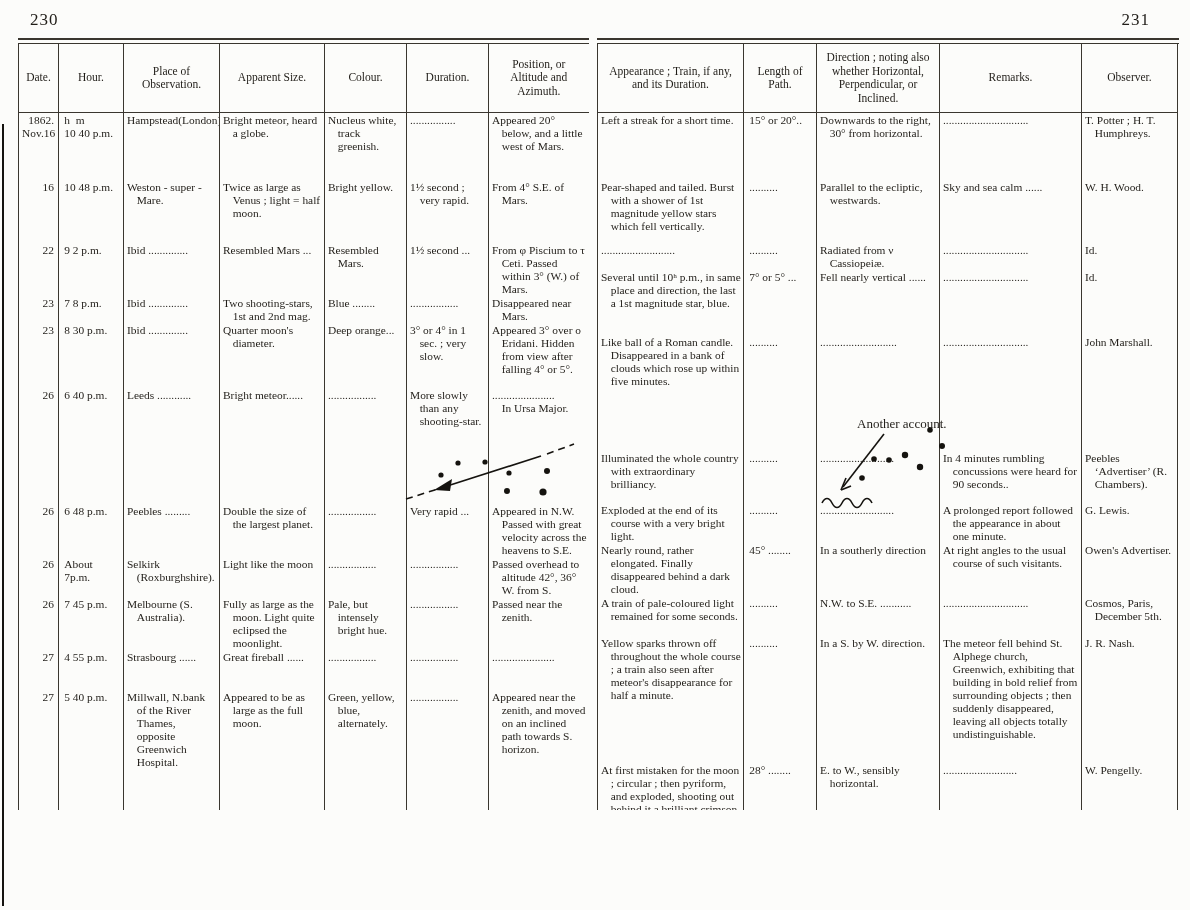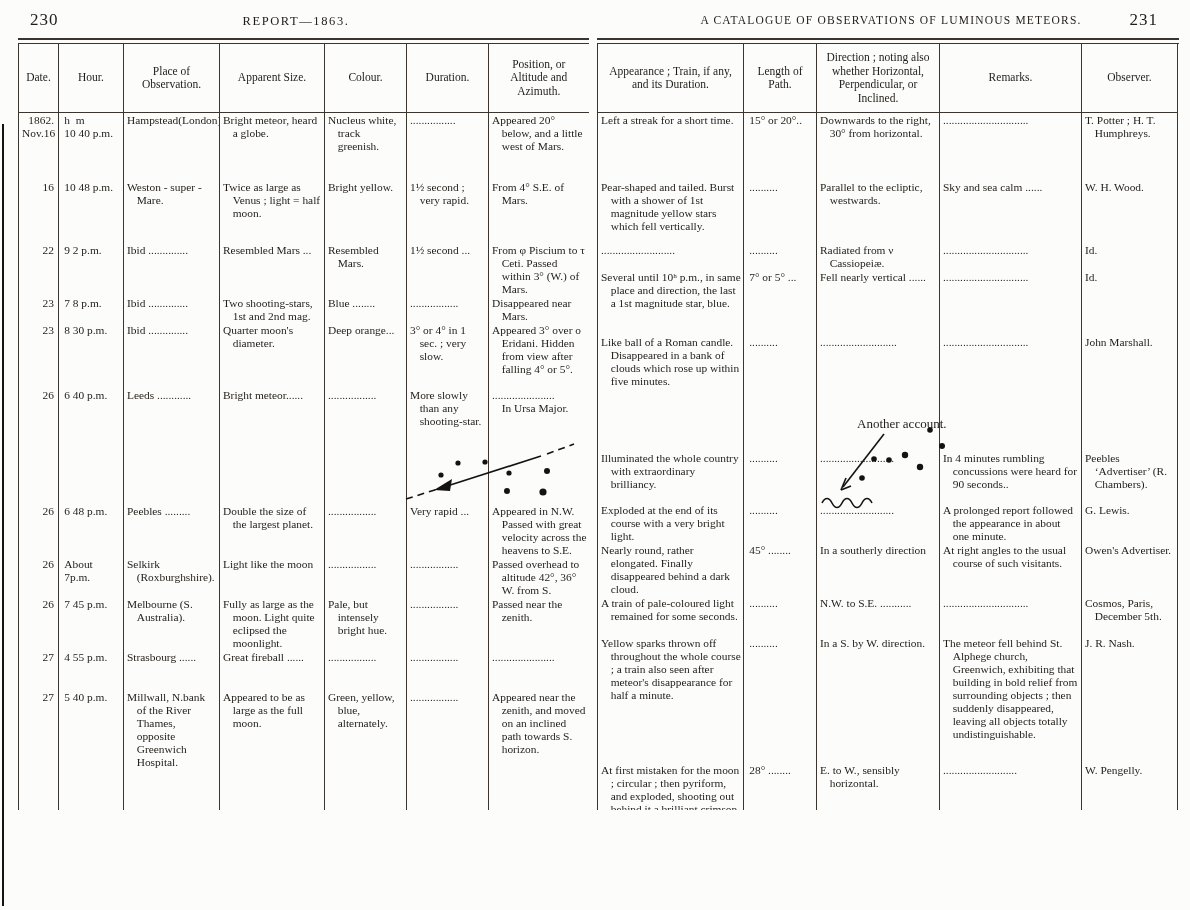--- a/index.html
+++ b/index.html
@@ -58,21 +58,20 @@
   .sketch-dot{fill:#15130f;}
   .sketch-text{font-family:"Liberation Serif","DejaVu Serif",serif;font-size:13px;fill:var(--ink);}
 </style>
 </head>
 <body>
 
 <div class="screen">
 
   <div class="page page-left">
     <span class="pageno" style="left:30px;">230</span>
-    <span class="running-title">REPORT—1863.</span>
 
     <div class="table-block" style="top:38px;left:18px;width:571px;">
       <div class="rule-top"></div>
       <table class="obs" style="width:570px;">
         <colgroup>
           <col style="width:40px">
             <col style="width:65px">
             <col style="width:96px">
           <col style="width:105px">
             <col style="width:82px">
@@ -373,22 +372,21 @@
                 <div class="cell">Began and ended E. of Mars. Lower    than Mars.</div>
               </td>
             </tr>
           </tbody>
       </table>
       <div class="rule-bottom"></div>
     </div>
   </div>
 
   <div class="page page-right">
-    <span class="running-title cat">A CATALOGUE OF OBSERVATIONS OF LUMINOUS METEORS.</span>
-    <span class="pageno" style="right:32px;">231</span>
+    <span class="pageno" style="right:40px;">231</span>
 
     <div class="table-block" style="top:38px;left:5px;width:582px;">
       <div class="rule-top"></div>
       <table class="obs bordered-right" style="width:580px;">
         <colgroup>
           <col style="width:146px">
             <col style="width:73px">
             <col style="width:123px">
           <col style="width:142px">
             <col style="width:96px">

